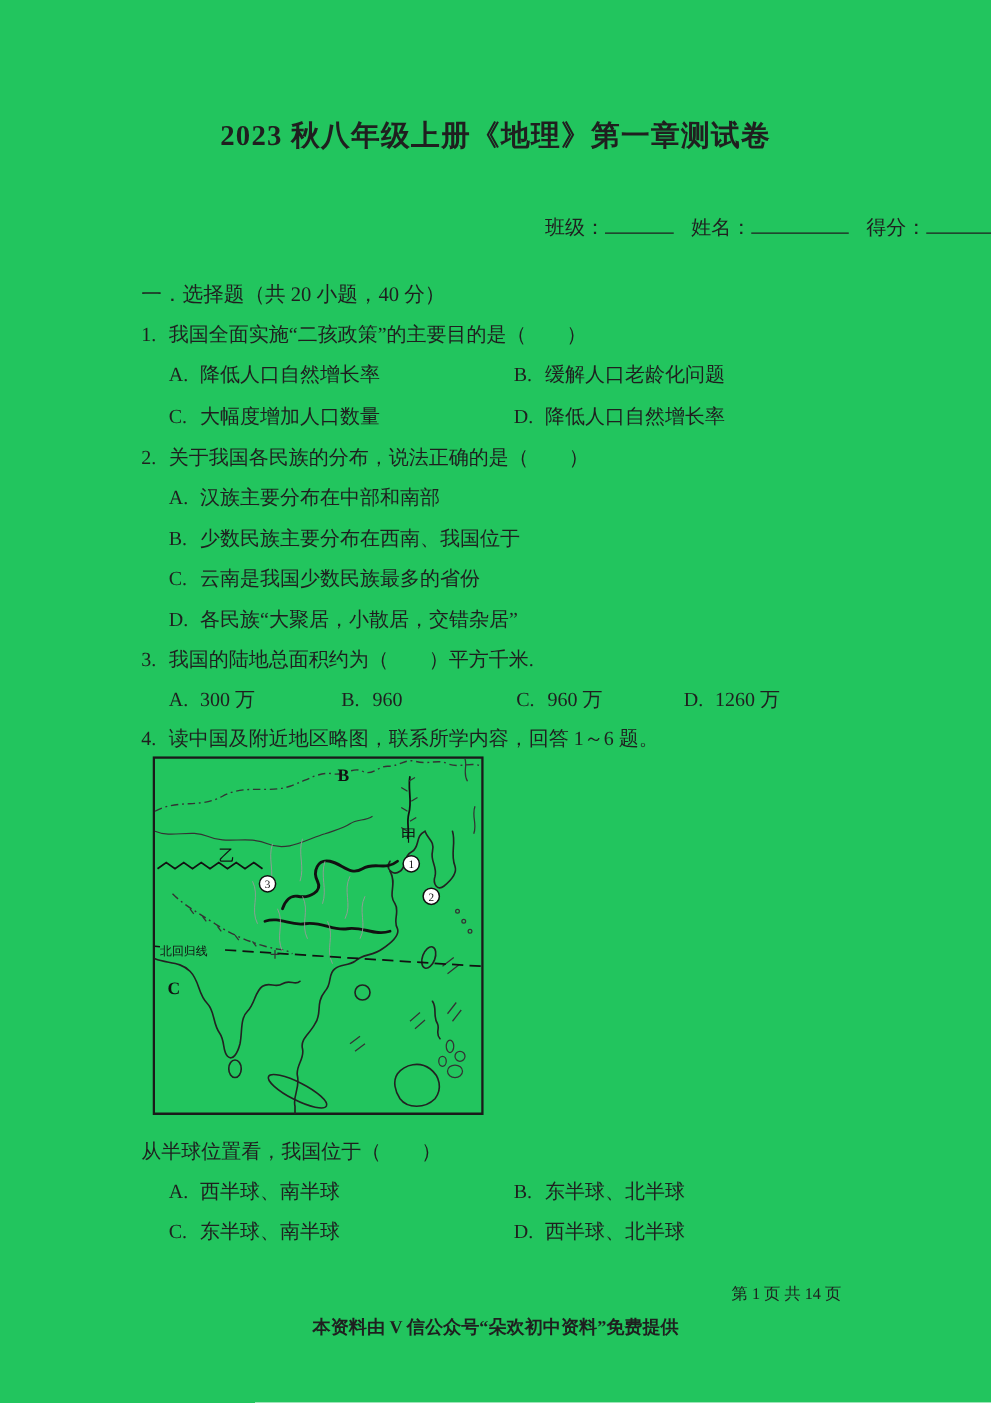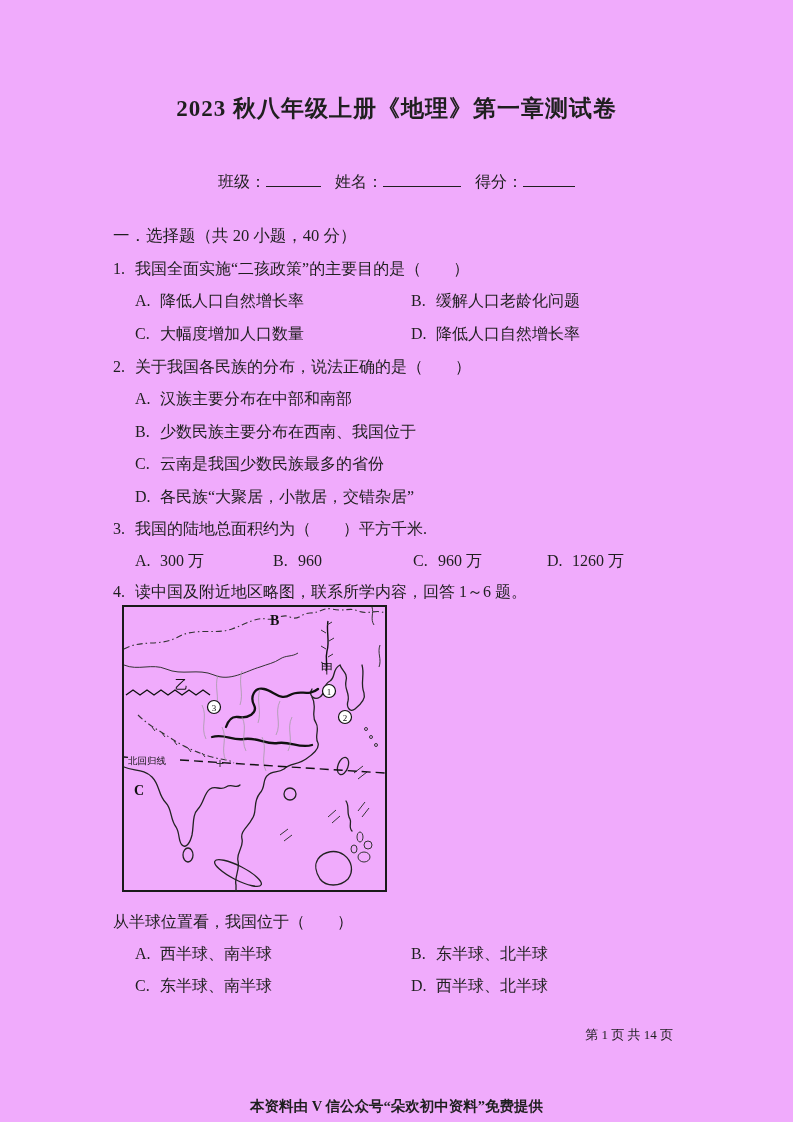--- a/index.html
+++ b/index.html
@@ -1,35 +1,35 @@
 <!DOCTYPE html>
 <html><head>
 <meta charset="utf-8">
 <style>
   html,body{margin:0;padding:0;background:#fff;}
   .page{
     position:relative;
     width:793px;height:1122px;
-    background:#f0abfc;
+    background:#22c55e;
     font-family:"Liberation Serif","DejaVu Serif",serif;
     color:#1f1f1f;
     overflow:hidden;
   }
   .title{
     position:absolute;top:95px;left:0;right:0;
     text-align:center;font-size:23px;font-weight:bold;
     letter-spacing:1px;line-height:1.2;
   }
   .meta{
     position:absolute;top:141px;left:0;right:0;
     text-align:center;font-size:16px;line-height:1.2;
   }
   .info{
     position:absolute;top:171px;left:0;right:0;
-    text-align:center;font-size:16px;line-height:1.2;
+    text-align:right;font-size:16px;line-height:1.2;
   }
   .blank{
     display:inline-block;border-bottom:1px solid #1f1f1f;
     height:15px;vertical-align:baseline;margin-right:14px;
   }
   .blank.last{margin-right:0;}
   .b1{width:55px;} .b2{width:78px;} .b3{width:52px;}
   .row{
     position:absolute;left:0;right:0;
     font-size:16px;line-height:1.15;white-space:nowrap;
@@ -40,21 +40,21 @@
   .opt{position:absolute;}
   .olabel{display:inline-block;width:25px;}
   .c1{left:135px;} .c2{left:411px;}
   .c3a{left:135px;} .c3b{left:273px;} .c3c{left:413px;} .c3d{left:547px;}
   .map-wrap{position:absolute;left:122px;top:605px;width:265px;height:287px;}
   .page-indicator{
     position:absolute;top:1026px;right:120px;
     font-size:13px;
   }
   .footer-note{
-    position:absolute;top:1097px;left:0;right:0;text-align:center;
+    position:absolute;top:1052px;left:0;right:0;text-align:center;
     font-size:14.5px;font-weight:bold;
   }
   svg .ln{fill:none;stroke:#222;stroke-width:1.3;stroke-linecap:round;}
   svg .thin{fill:none;stroke:#333;stroke-width:1;}
   svg .prov{fill:none;stroke:#9a9a9a;stroke-width:0.7;}
   svg .river{fill:none;stroke:#111;stroke-width:2.3;stroke-linecap:round;}
   svg .dashdot{fill:none;stroke:#333;stroke-width:1.1;stroke-dasharray:6 3 1.5 3;}
   svg .tropic{fill:none;stroke:#111;stroke-width:1.4;stroke-dasharray:9 5;}
   svg .ridge{fill:none;stroke:#111;stroke-width:1.4;}
   svg text{font-family:"Liberation Serif","DejaVu Serif",serif;fill:#111;}

